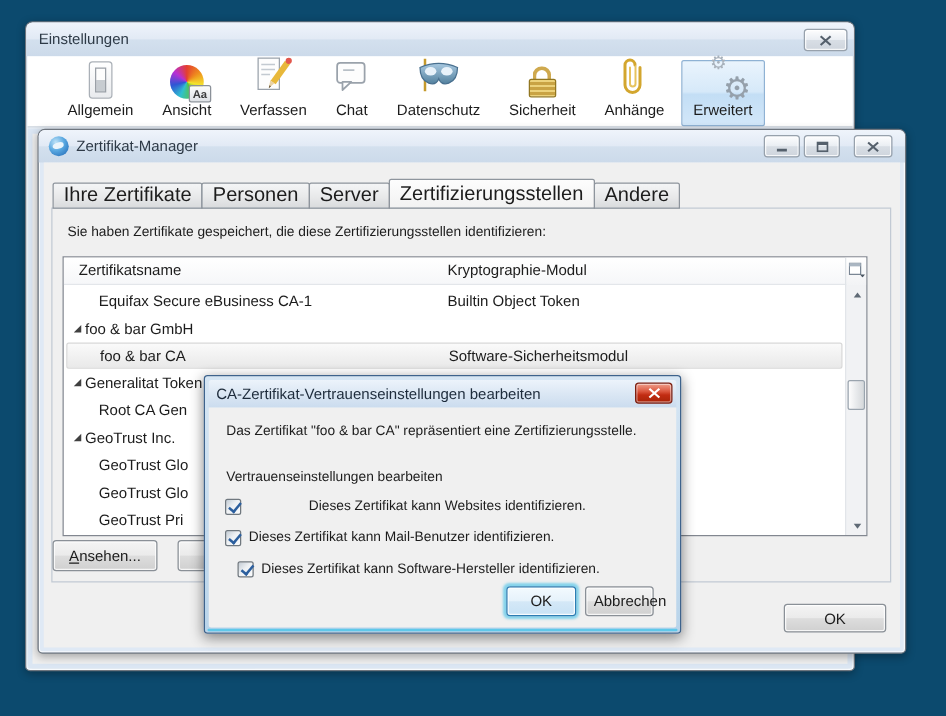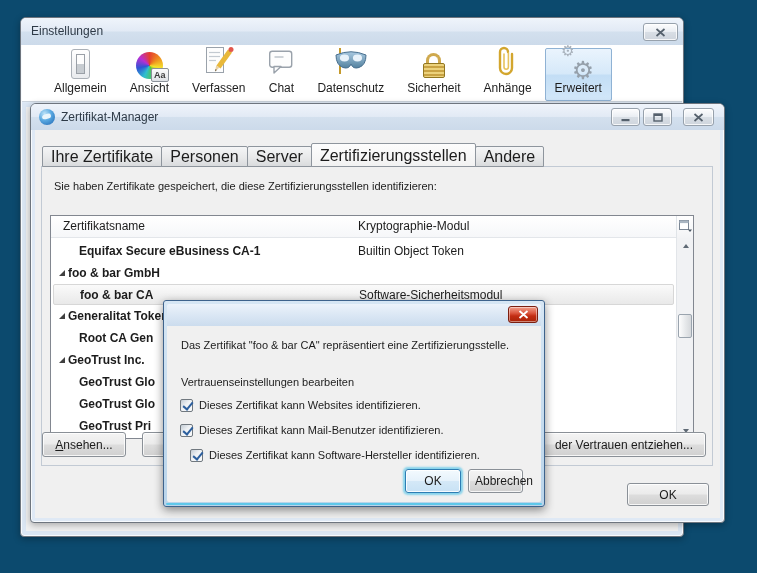--- a/index.html
+++ b/index.html
@@ -22,21 +22,21 @@
   #settings-win{left:20px;top:17px;width:664px;height:520px;z-index:1;}
   #settings-win .titlebar{height:27px;}
   #settings-close{right:5px;width:35px;}
   #settings-toolbar{position:absolute;left:1px;right:1px;top:27px;height:57px;background:#fff;
        border-bottom:1px solid #ccd4dd;display:flex;align-items:stretch;padding:3px 4px 0 22px;gap:3px;}
   .tb-item{display:flex;flex-direction:column;align-items:center;justify-content:flex-end;
        padding:3px 9px 5px 9px;border:1px solid transparent;border-radius:2px;}
   .tb-item .ic{height:34px;display:flex;align-items:center;justify-content:center;position:relative;}
   .tb-item .tb-label{font-size:12px;color:#1c1c1c;white-space:nowrap;margin-top:2px;}
   .tb-item.selected{background:linear-gradient(#eaf4fd,#d6e9f9 48%,#c3def5 52%,#d2e7f9);
-       border:1px solid #8fb2d4;}
+       border:1px solid #8fb2d4;align-items:flex-end;}
   #settings-content{position:absolute;left:1px;right:1px;top:85px;bottom:1px;background:#f0f0f0;
        box-shadow:inset 0 0 0 4px #dbe6f3;border-radius:0 0 4px 4px;}
 
   
   .sw-outer{width:19px;height:30px;border:1px solid #aab0b7;border-radius:3px;
        background:linear-gradient(#fff,#e9ebee);display:flex;align-items:center;justify-content:center;}
   .sw-inner{width:9px;height:20px;border:1px solid #9aa0a7;
        background:linear-gradient(#fdfdfd 0 50%,#c7ccd1 50%);}
   .wheel{width:27px;height:27px;border-radius:50%;
        background:conic-gradient(#e43f2f,#ee8c1e,#f4e32c,#58c43a,#2fc0cf,#2f55d4,#b82fd4,#e43f2f);}
@@ -73,31 +73,31 @@
        background:linear-gradient(#f4f5f6,#e8e9ea 55%,#d9dbdd);}
   .tab.active{height:24px;line-height:23px;background:linear-gradient(#fdfdfd,#f2f2f2);
        position:relative;z-index:3;}
   .panel{position:absolute;left:6px;top:36px;width:672px;height:300px;
        border:1px solid #c2cad4;background:#f0f0f0;}
 
   #cert-desc{position:absolute;left:12px;top:13px;font-size:11px;color:#1c1c1c;}
 
   
   #cert-table{position:absolute;left:8px;top:38px;width:644px;height:224px;
-       border:1px solid #828790;background:#fff;overflow:hidden;margin-top:10px;}
+       border:1px solid #828790;background:#fff;overflow:hidden;}
   #cert-header{position:absolute;left:0;right:0;top:0;height:22px;
        background:linear-gradient(#ffffff,#f6f7f9);border-bottom:1px solid #e3e6ea;font-size:12px;color:#1c1c1c;}
   .colh{position:absolute;top:3px;}
   .colh.c1{left:12px;}
   .colh.c2{left:307px;}
   #col-picker{position:absolute;right:0;top:0;width:17px;height:22px;border-left:1px solid #e0e4e8;
        display:flex;align-items:center;justify-content:center;background:linear-gradient(#ffffff,#f2f3f5);}
   #rows{position:absolute;left:0;right:17px;top:24px;bottom:0;}
   .row{position:relative;height:22px;line-height:22px;font-size:12px;color:#1c1c1c;white-space:nowrap;}
-  .row .name{position:absolute;font-weight:bold;}
+  .row .name{position:absolute;}
   .row.child .name{left:28px;}
   .row.group .name{left:17px;}
   .row .module{position:absolute;left:307px;}
   .twisty{position:absolute;left:8px;top:8px;width:0;height:0;
        border-bottom:6px solid #404040;border-left:6px solid transparent;}
   .row.selected{background:linear-gradient(#fafafa,#e9e9e9);border:1px solid #d7d7d7;border-radius:2px;
        margin:0 2px;height:21px;line-height:20px;}
   .row.selected .name{left:26px;}
   .row.selected .module{left:305px;}
 
@@ -358,42 +358,40 @@
             <div class="sb-arrow sb-down">
                 <span class="tri-down"></span>
               </div>
           </div>
         </div>
 
         <div class="btn" id="btn-view">
           <span><span class="mnemo">A</span><span>nsehen...</span></span>
         </div>
         <div class="btn" id="btn-edit-hidden"></div>
-        <div class="btn" id="btn-revoke">
-          <span>der Vertrauen entziehen...</span>
-        </div>
       </div>
 
       <div class="btn" id="cm-ok">OK</div>
     </div>
   </div>
 
   <div id="trust-dialog">
     <div id="dlg-titlebar">
+      <span class="t-text">CA-Zertifikat-Vertrauenseinstellungen bearbeiten</span>
       <div id="dlg-close">
         <span><svg width="11" height="9">
               <path d="M1.5 1 L9.5 8 M9.5 1 L1.5 8" stroke="#fff" stroke-width="1.8" fill="none"></path>
             </svg></span>
       </div>
     </div>
     <div id="dlg-body">
       <div id="dlg-intro">Das Zertifikat "foo &amp; bar CA" repräsentiert eine Zertifizierungsstelle.</div>
       <div id="dlg-section">Vertrauenseinstellungen bearbeiten</div>
 
-      <div class="cb-row checked" style="top:71px;">
+      <div class="cb-row checked" style="top:71px;gap:48px;">
         <span class="cb-box"></span>
         <span class="cb-label">Dieses Zertifikat kann Websites identifizieren.</span>
       </div>
       <div class="cb-row checked" style="top:96px;">
         <span class="cb-box"></span>
         <span class="cb-label">Dieses Zertifikat kann Mail-Benutzer identifizieren.</span>
       </div>
       <div class="cb-row checked" style="top:121px;padding-left:10px;">
         <span class="cb-box"></span>
         <span class="cb-label">Dieses Zertifikat kann Software-Hersteller identifizieren.</span>

